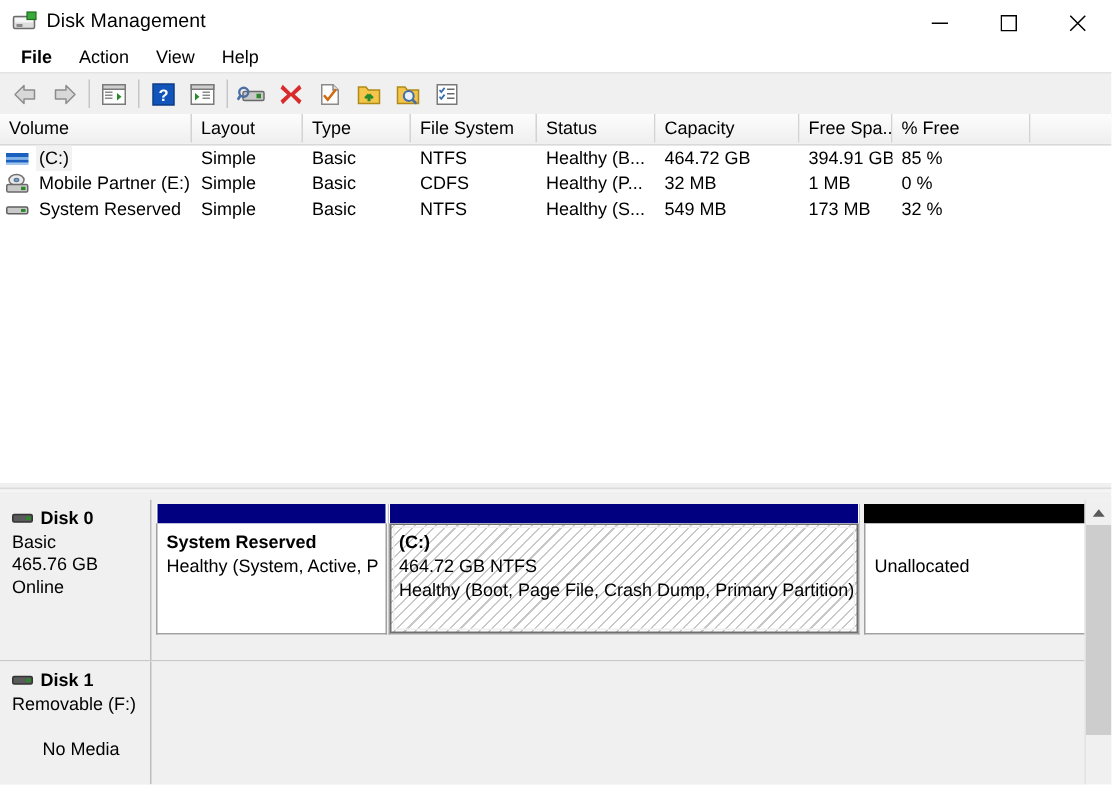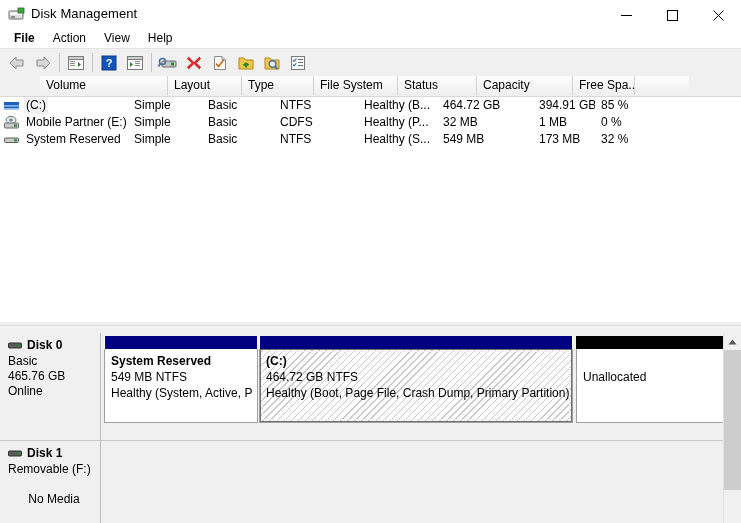--- a/index.html
+++ b/index.html
@@ -29,21 +29,21 @@
   .toolbar{position:absolute;left:0;top:48px;width:741px;height:27px;background:#f0f0f0;
            border-top:1px solid #e3e3e3;border-bottom:1px solid #d4d4d4;
            display:flex;align-items:center;}
   .tb-btn{width:24px;height:23px;margin:0 1px;display:flex;align-items:center;justify-content:center;}
   .tb-sep{width:1px;height:19px;background:#c6c6c6;margin:0 3px;}
   .tb-spacer{width:4px;}
   .tb-btn svg,.tb-btn .glyph{display:block;}
 
   
   .listpane{position:absolute;left:0;top:76px;width:741px;height:246px;background:#fff;}
-  .lv-header{display:flex;height:20px;background:#f0f0f0;border-bottom:1px solid #d9d9d9;padding-left:40px;}
+  .lv-header{display:flex;height:20px;background:#f0f0f0;border-bottom:1px solid #d9d9d9;}
   .lv-h{height:19px;line-height:19px;font-size:12px;color:#000;padding-left:6px;
         box-sizing:border-box;border-right:1px solid #d3d3d3;overflow:hidden;white-space:nowrap;
         background:linear-gradient(#fdfdfd,#efefef);}
   .lv-h.last{border-right:none;}
   .lv-body{position:relative;}
   .lv-row{display:flex;height:17px;align-items:center;}
   .lv-c{height:17px;line-height:17px;font-size:12px;overflow:hidden;white-space:nowrap;
         box-sizing:border-box;padding-left:6px;}
   .lv-c.vol{display:flex;align-items:center;padding-left:4px;}
   .vol-ico{width:16px;height:16px;margin-right:4px;flex:none;position:relative;}
@@ -215,20 +215,21 @@
 
   <div class="listpane">
     <div class="lv-header">
       <div class="lv-h" style="width:128px">Volume</div>
       <div class="lv-h" style="width:74px">Layout</div>
       <div class="lv-h" style="width:72px">Type</div>
       <div class="lv-h" style="width:84px">File System</div>
       <div class="lv-h" style="width:79px">Status</div>
       <div class="lv-h" style="width:96px">Capacity</div>
       <div class="lv-h" style="width:62px">Free Spa...</div>
+      <div class="lv-h" style="width:92px">% Free</div>
       <div class="lv-h last" style="width:54px"></div>
     </div>
     <div class="lv-body">
 
       <div class="lv-row">
         <div class="lv-c vol" style="width:128px">
           <span class="vol-ico">
             <svg width="16" height="16" viewBox="0 0 16 16">
               <rect x="0" y="4" width="15" height="3" fill="#1b5fbf"></rect>
               <rect x="0" y="7" width="15" height="1.5" fill="#7fb2e8"></rect>
@@ -313,21 +314,20 @@
           <div class="disk-line">465.76 GB</div>
           <div class="disk-line">Online</div>
         </div>
         <div class="disk-body">
 
           <div class="part" style="left:2px;width:154px">
             <div class="part-cap blue"></div>
             <div class="part-inner">
               <div class="part-txt">
                 <div class="l1">System Reserved</div>
-                <div>549 MB NTFS</div>
                 <div>Healthy (System, Active, P</div>
               </div>
             </div>
           </div>
 
           <div class="part" style="left:157px;width:314px">
             <div class="part-cap blue"></div>
             <div class="part-inner">
               <div class="hatch"></div>
               <div class="part-txt">

